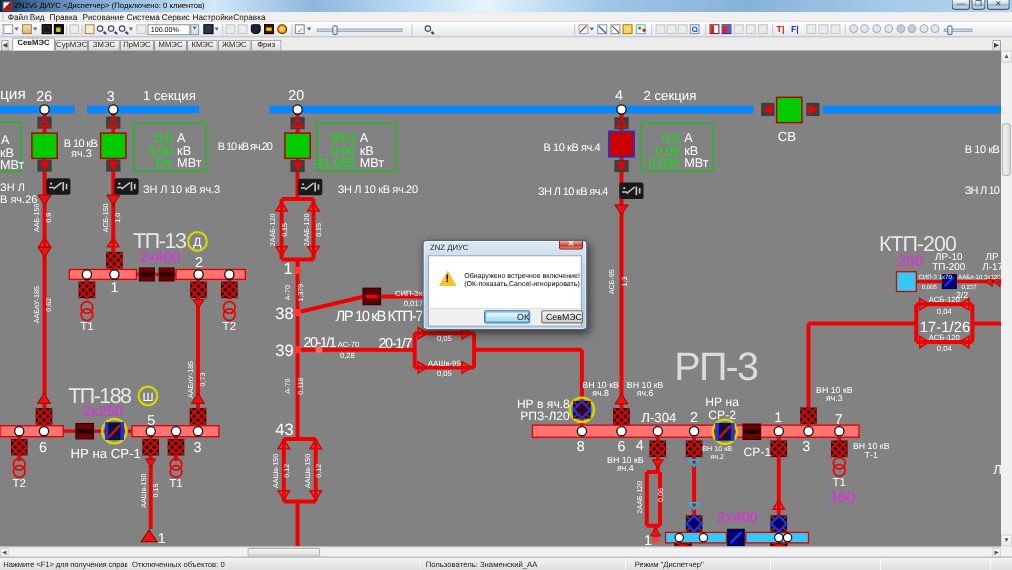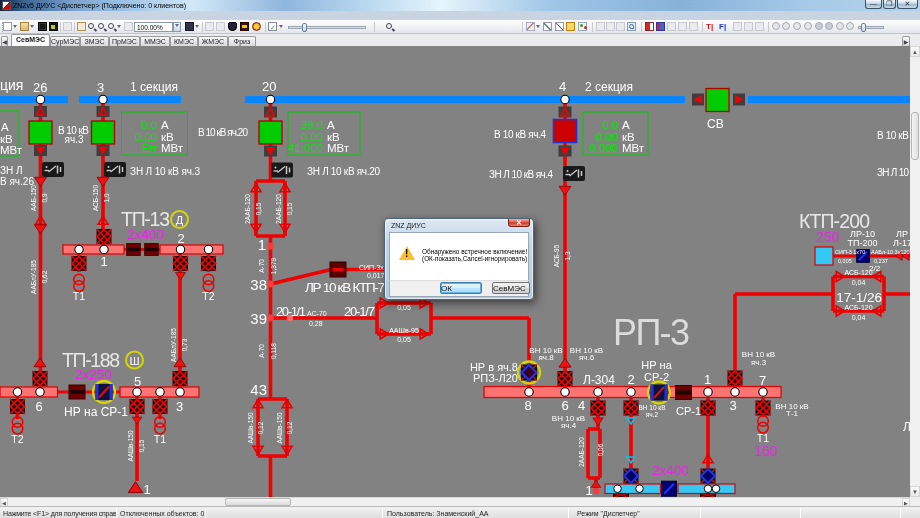--- a/index.html
+++ b/index.html
@@ -29,35 +29,46 @@
 #statusbar{position:absolute;left:0;top:506px;width:920px;height:12px;background:linear-gradient(#f2f2f2,#dfdfdf);border-top:1px solid #b9b9b9;font-size:7px;color:#222}
 .sdiv{position:absolute;top:1px;width:1px;height:11px;background:#c2c2c2;border-right:1px solid #fff}
 .stext{position:absolute;top:1px;line-height:11px;white-space:nowrap}
 #dlg{position:absolute;left:384px;top:218px;width:150px;height:82px;z-index:50;
 background:linear-gradient(#dfe9f5,#c4d5e8 30%,#b5c9de);border:1px solid #4e637a;border-radius:4px;
 box-shadow:2px 3px 8px rgba(0,0,0,.55), inset 0 0 0 1px rgba(255,255,255,.6)}
 #dlg .dtitle{position:absolute;left:6px;top:3px;font-size:7px;color:#1a1a1a}
 #dlg .dclose{position:absolute;right:3px;top:0px;width:22px;height:8px;background:linear-gradient(#f6b0a4,#e25b48 45%,#c23a22 55%,#e98a72);border:1px solid #7a2012;border-top:none;border-radius:0 0 3px 3px;color:#fff;font-size:7px;line-height:7px;text-align:center;font-weight:bold}
 #dlg .dbody{position:absolute;left:4px;top:13px;width:140px;height:48px;background:#fff;border:1px solid #98a8b8;border-bottom:none}
 #dlg .dfoot{position:absolute;left:4px;top:61px;width:140px;height:17px;background:#f0f0f0;border:1px solid #98a8b8;border-top:1px solid #dfdfdf}
-.dbtn{position:absolute;top:63px;width:42px;height:12px;font-size:8px;line-height:11px;text-align:left;color:#111;background:linear-gradient(#f2f2f2,#ebebeb 45%,#dddddd 50%,#cfcfcf);border:1px solid #707070;border-radius:2px}
+.dbtn{position:absolute;top:63px;width:42px;height:12px;font-size:8px;line-height:11px;text-align:right;color:#111;background:linear-gradient(#f2f2f2,#ebebeb 45%,#dddddd 50%,#cfcfcf);border:1px solid #707070;border-radius:2px}
 .dbtn.def{background:linear-gradient(#eaf6fd,#d9f0fc 45%,#bee6fd 50%,#a7d9f5);border:1px solid #3c7fb1;box-shadow:0 0 0 1px #60b2e0 inset}
 .warnico{position:absolute;left:14px;top:27px;width:0;height:0;border-left:8px solid transparent;border-right:8px solid transparent;border-bottom:14px solid #fdbf2d}
 .warnico:before{content:"";position:absolute;left:-9px;top:-1px;width:0;height:0;border-left:9px solid transparent;border-right:9px solid transparent;border-bottom:15.5px solid #000;z-index:-1}
 .warnico:after{content:"!";position:absolute;left:-2px;top:3px;font-size:10px;font-weight:bold;color:#000;line-height:10px}
 .dmsg{position:absolute;left:37px;top:29px;font-size:6.4px;color:#000;line-height:7.3px;white-space:nowrap}
 </style></head>
 <body>
 <div id="app">
 <div id="titlebar">
       <div class="ticon"></div>
       <div class="ttext">ZNZv5 ДИУС &lt;Диспетчер&gt; (Подключено: 0 клиентов)</div>
 <div class="wbtn" style="right:38px;width:17px">—</div>
 <div class="wbtn" style="right:24px;width:13px">❐</div>
 <div class="wbtn" style="right:2px;width:21px">✕</div>
+</div>
+<div id="menubar">
+      <span style="position:absolute;left:2px;top:1px;width:2px;height:7px;border-left:1px dotted #aaa"></span>
+<span class="mi" style="left:7px">Файл</span>
+      <span class="mi" style="left:27px">Вид</span>
+      <span class="mi" style="left:45px">Правка</span>
+      <span class="mi" style="left:75px">Рисование</span>
+      <span class="mi" style="left:115px">Система</span>
+      <span class="mi" style="left:147px">Сервис</span>
+      <span class="mi" style="left:175px">Настройки</span>
+      <span class="mi" style="left:212px">Справка</span>
 </div>
 <div id="toolbar">
       <span style="position:absolute;left:2px;top:2px;width:2px;height:10px;border-left:1px dotted #aaa"></span>
 <span class="ic" style="left:3px;background:#fff;border-color:#99a"></span>
       <span class="car" style="left:13px"></span>
 <span class="ic" style="left:20px;background:linear-gradient(#f0e0b0,#d8b870);border-color:#a88040"></span>
       <span class="car" style="left:30px"></span>
 <span class="ic" style="left:38px;background:#181818;border-color:#000;box-shadow:inset 0 0 0 1px #333"></span>
 <span class="ic" style="left:49px;background:#141414;border-color:#000"></span>
       <span style="position:absolute;left:51px;top:5px;width:4px;height:4px;background:#cc0"></span>

